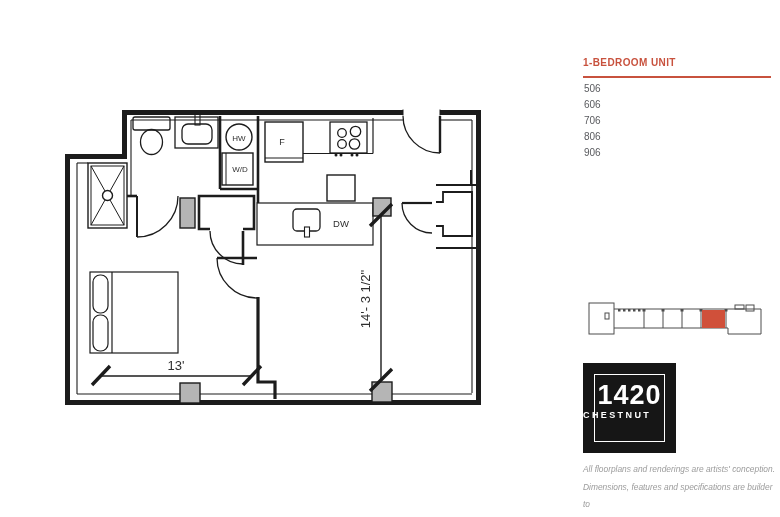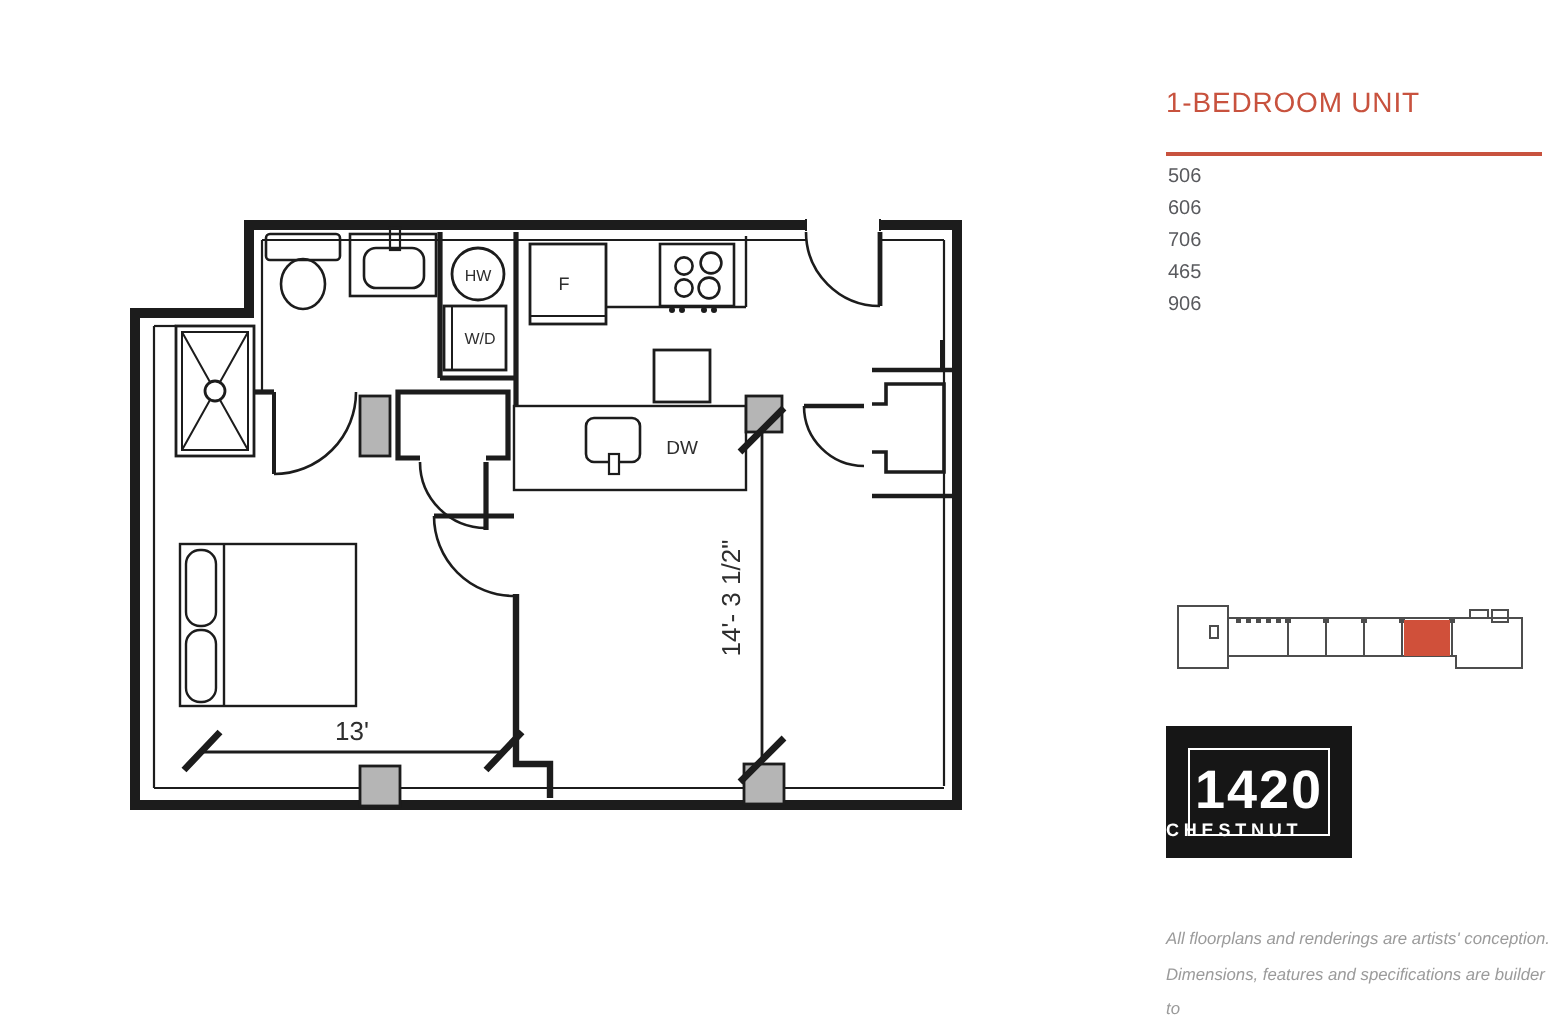--- a/index.html
+++ b/index.html
@@ -1,25 +1,25 @@
 <!DOCTYPE html>
 <html><head>
 <meta charset="utf-8">
 <style>
   html,body{margin:0;padding:0;background:#fff;}
   .page{position:relative;width:780px;height:517px;background:#ffffff;overflow:hidden;
         font-family:"Liberation Sans",sans-serif;}
   .plan-svg{position:absolute;left:60px;top:105px;}
-  .side-title{position:absolute;left:583px;top:43px;font-size:14px;font-weight:normal;
+  .side-title{position:absolute;left:583px;top:57px;font-size:10px;font-weight:bold;
               letter-spacing:.4px;color:#c8523e;}
   .title-rule{position:absolute;left:583px;top:76px;width:188px;height:1.5px;background:#c8523e;}
   .unit-list{position:absolute;left:584px;top:81px;list-style:none;margin:0;padding:0;
              font-size:10px;line-height:16px;color:#595a5e;}
   .footprint-svg{position:absolute;left:585px;top:297px;}
-  .logo{position:absolute;left:583px;top:363px;width:93px;height:66px;background:#161616;}
+  .logo{position:absolute;left:583px;top:363px;width:93px;height:90px;background:#161616;}
   .logo-frame{position:absolute;left:11px;top:11px;right:11px;bottom:11px;border:1px solid #ffffff;}
   .logo-number{position:absolute;left:0;right:0;top:17px;text-align:center;color:#ffffff;
                font-size:27px;font-weight:bold;letter-spacing:1px;}
   .logo-name{position:absolute;left:0;right:0;top:47px;text-align:left;color:#ffffff;
              font-size:9px;font-weight:bold;letter-spacing:2.4px;}
   .disclaimer{position:absolute;left:583px;top:461px;font-size:8.4px;font-style:italic;
               color:#9b9b9b;line-height:17.5px;}
   text{font-family:"Liberation Sans",sans-serif;fill:#2e2e2e;}
 </style>
 </head>
@@ -158,21 +158,21 @@
     </g>
   </svg>
 
   <div class="side-title">1-BEDROOM UNIT</div>
   <div class="title-rule"></div>
 
   <ul class="unit-list">
     <li>506</li>
     <li>606</li>
     <li>706</li>
-    <li>465</li>
+    <li>806</li>
     <li>906</li>
   </ul>
 
   <svg class="footprint-svg" width="186" height="44" viewBox="0 0 186 44">
     <g fill="none" stroke="#4d4d4d" stroke-width="1">
       <rect x="4" y="6" width="25" height="31"></rect>
       <path d="M29,12 H176 V37 H143 V31 H29"></path>
       <path d="M59,13 V31 M78,13 V31 M97,13 V31 M116,13 V31 M141,13 V31"></path>
       <rect x="20" y="16" width="4" height="6"></rect>
       <rect x="150" y="8" width="9" height="4"></rect>

